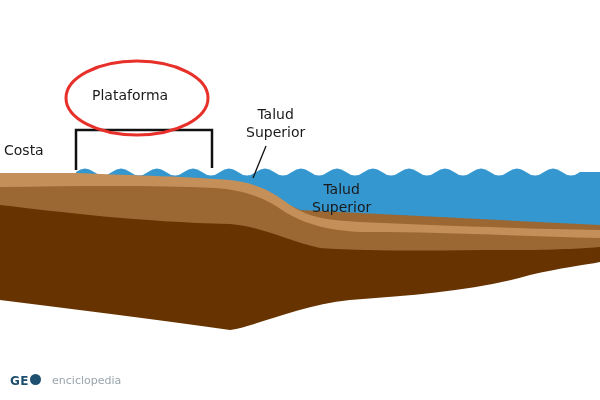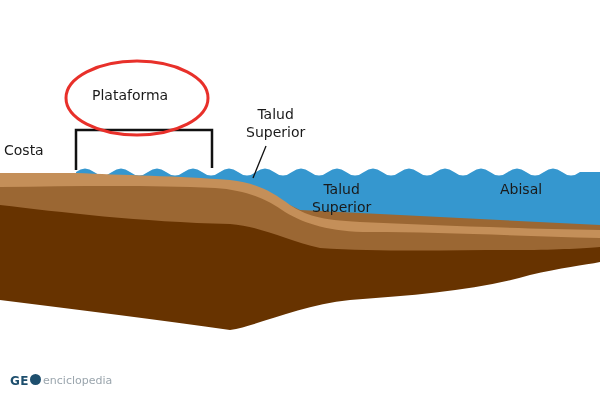--- a/index.html
+++ b/index.html
@@ -2,21 +2,21 @@
 <html><head>
 <meta charset="utf-8">
 <style>
   html,body{margin:0;padding:0;background:#ffffff;}
   body{width:600px;height:400px;position:relative;overflow:hidden;font-family:"DejaVu Sans","Liberation Sans",sans-serif;}
   #scene{position:absolute;left:0;top:0;width:600px;height:400px;}
   .lbl{position:absolute;color:#1a1a1a;font-size:14px;line-height:18px;text-align:center;white-space:nowrap;}
   .logo{position:absolute;left:10px;top:374px;font-size:12px;display:flex;}
   .logo .geo{font-weight:bold;color:#1e4f6e;letter-spacing:0.5px;font-family:"DejaVu Sans",sans-serif;}
   .logo .globe{display:inline-block;width:11px;height:11px;border-radius:50%;background:#1e4f6e;margin:0 1px;}
-  .logo .rest{color:#9aa5ad;font-size:11px;margin-left:1px;}
+  .logo .rest{color:#9aa5ad;font-size:11px;margin-left:10px;}
 </style>
 </head>
 <body>
 
 <svg id="scene" width="600" height="400" viewBox="0 0 600 400">
 
   <path fill="#3597cf" d="M76,172 q9,-7 18,0 q9,7 18,0 q9,-7 18,0 q9,7 18,0 q9,-7 18,0 q9,7 18,0 q9,-7 18,0 q9,7 18,0 q9,-7 18,0 q9,7 18,0 q9,-7 18,0 q9,7 18,0 q9,-7 18,0 q9,7 18,0 q9,-7 18,0 q9,7 18,0 q9,-7 18,0 q9,7 18,0 q9,-7 18,0 q9,7 18,0 q9,-7 18,0 q9,7 18,0 q9,-7 18,0 q9,7 18,0 q9,-7 18,0 q9,7 18,0 q9,-7 18,0 q9,7 18,0 L600,172 L600,230 L76,230 Z"></path>
 
   <path fill="#673300" d="M0,200 L0,300 C80,310 160,320 230,330 C260,325 300,305 350,300 C420,295 480,290 530,275 C560,268 585,265 600,262 L600,240 L0,200 Z"></path>
 
@@ -37,20 +37,19 @@
 </div>
 <div class="lbl" style="left:246px;top:105px;">
   <div>Talud</div>
   <div>Superior</div>
 </div>
 <div class="lbl" style="left:312px;top:180px;">
   <div>Talud</div>
   <div>Superior</div>
 </div>
 <div class="lbl" style="left:500px;top:180px;">
-  <div>Abisal</div>
 </div>
 
 <div class="logo">
   <span class="geo">GE</span>
   <span class="globe"></span>
   <span class="rest">enciclopedia</span>
 </div>
 
 </body></html>

